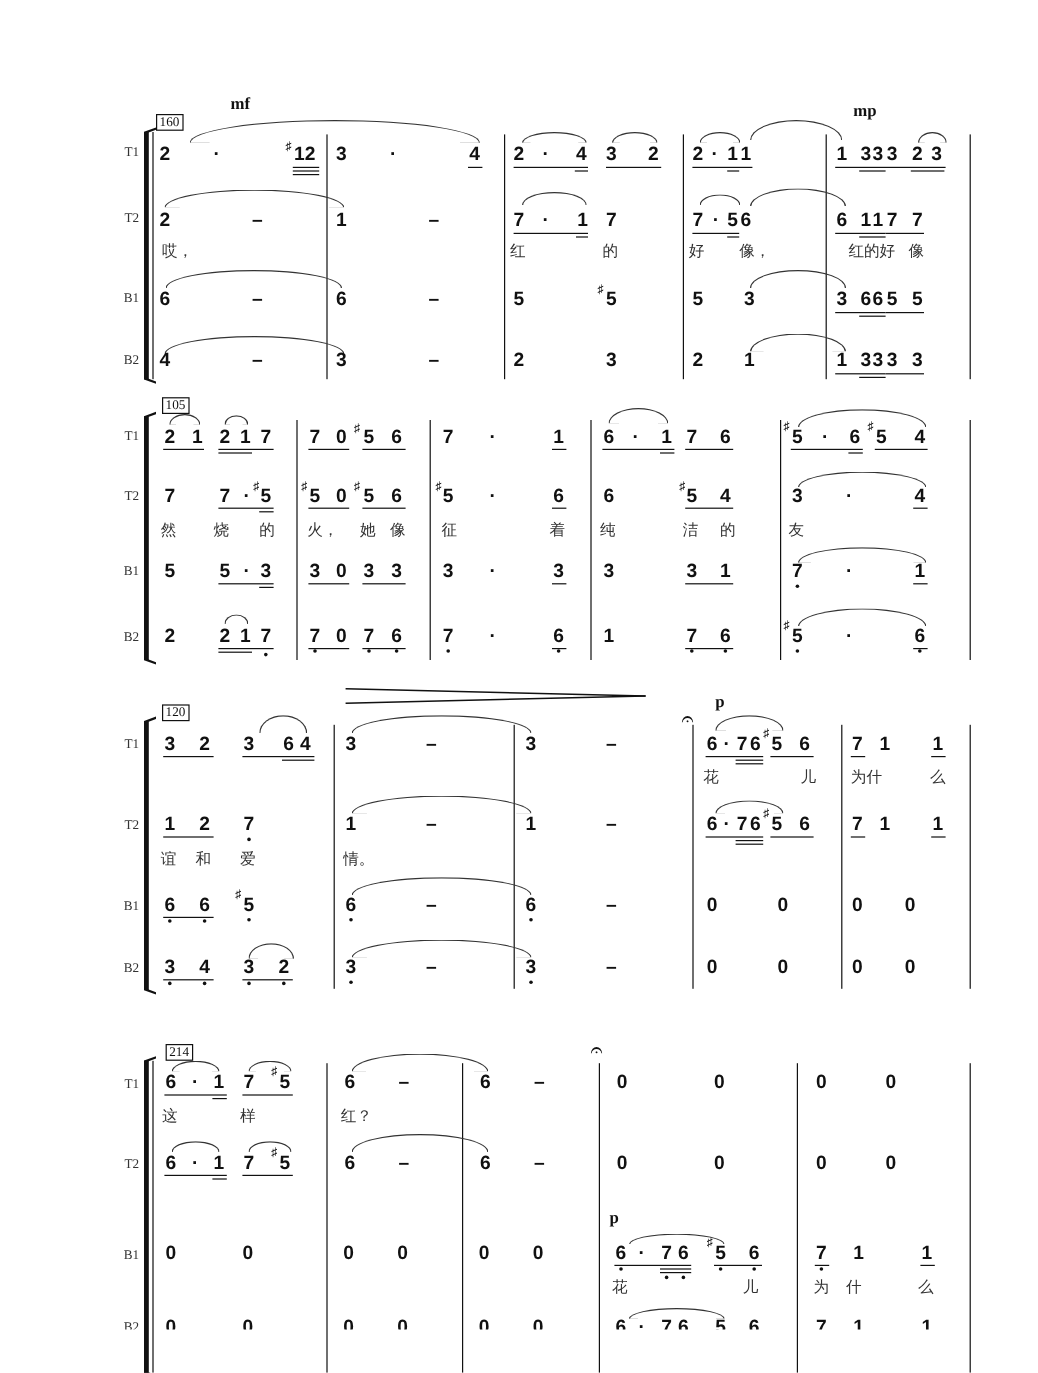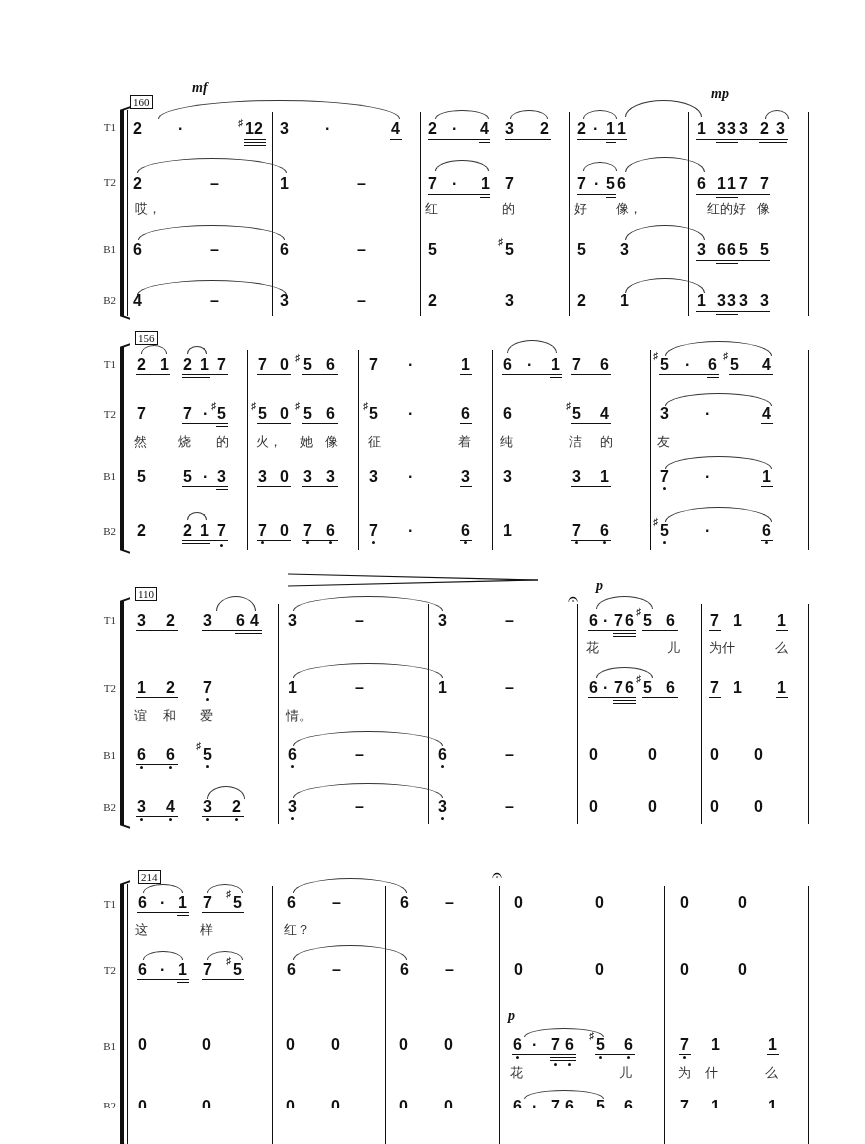--- a/index.html
+++ b/index.html
@@ -7,21 +7,21 @@
   .sysbrace { position:absolute; border-left:4px solid #111; }
   .sysbrace::before, .sysbrace::after { content:""; position:absolute; left:-4px; width:10px; border-top:2px solid #111; }
   .sysbrace::before { top:-2px; transform:skewY(-20deg); }
   .sysbrace::after { bottom:-2px; transform:skewY(20deg); }
   .thin { position:absolute; border-left:1px solid #111; }
   .barline { position:absolute; border-left:1.4px solid #111; }
   .partlabel { position:absolute; font-family:"Liberation Serif", serif; font-size:11px; color:#333; width:24px; text-align:right; }
   .mnum { position:absolute; font-family:"Liberation Serif", serif; font-size:11px; border:1px solid #111; padding:0 2px; line-height:12px; background:#fff; }
   .note { position:absolute; font-weight:bold; font-size:16px; line-height:18px; }
   .lyric { position:absolute; font-family:"DejaVu Sans", sans-serif; font-size:13px; color:#333; }
-  .dyn { position:absolute; font-family:"Liberation Serif", serif; font-style:italic; font-weight:bold; font-size:14px; }
+  .dyn { position:absolute; font-family:"Liberation Serif", serif; font-weight:bold; font-size:14px; }
   .uline { position:absolute; border-top:1.3px solid #111; }
   .slur { position:absolute; border:1.2px solid #333; border-bottom:none; border-radius:50% 50% 0 0 / 100% 100% 0 0; }
   .dot { position:absolute; width:3px; height:3px; background:#111; border-radius:50%; }
   .sharp { position:absolute; font-size:10px; font-weight:bold; }
   .fermata { position:absolute; font-size:18px; line-height:18px; }
   svg { position:absolute; }
 </style>
 </head>
 <body>
 
@@ -159,21 +159,21 @@
   <div class="uline" style="left:716px;top:314px;width:22px;"></div>
   <div class="uline" style="left:738px;top:311px;width:32px;"></div>
 </div>
 
 <div>
   <div class="partlabel" style="left:92px;top:358px;">T1</div>
   <div class="partlabel" style="left:92px;top:408px;">T2</div>
   <div class="partlabel" style="left:92px;top:470px;">B1</div>
   <div class="partlabel" style="left:92px;top:525px;">B2</div>
   <div class="sysbrace" style="left:120px;top:347px;height:203px;"></div>
-  <div class="mnum" style="left:135px;top:331px;">156</div>
+  <div class="mnum" style="left:135px;top:331px;">105</div>
 
   <div class="barline" style="left:247px;top:350px;height:200px;"></div>
   <div class="barline" style="left:358px;top:350px;height:200px;"></div>
   <div class="barline" style="left:492px;top:350px;height:200px;"></div>
   <div class="barline" style="left:650px;top:350px;height:200px;"></div>
   <div class="barline" style="left:808px;top:350px;height:200px;"></div>
 
   <span class="note" style="left:137px;top:356px;">2</span>
   <span class="note" style="left:160px;top:356px;">1</span>
   <span class="note" style="left:183px;top:356px;">2</span>
@@ -324,21 +324,21 @@
   <div class="slur" style="left:187px;top:512px;width:18px;height:7px;"></div>
   <div class="slur" style="left:665px;top:507px;width:105px;height:14px;"></div>
 </div>
 
 <div>
   <div class="partlabel" style="left:92px;top:614px;">T1</div>
   <div class="partlabel" style="left:92px;top:682px;">T2</div>
   <div class="partlabel" style="left:92px;top:749px;">B1</div>
   <div class="partlabel" style="left:92px;top:801px;">B2</div>
   <div class="sysbrace" style="left:120px;top:601px;height:224px;"></div>
-  <div class="mnum" style="left:135px;top:587px;">110</div>
+  <div class="mnum" style="left:135px;top:587px;">120</div>
   <svg style="left:286px;top:572px;" width="254" height="16">
     <line x1="2" y1="2" x2="252" y2="8" stroke="#111" stroke-width="1.2"></line>
     <line x1="2" y1="14" x2="252" y2="8" stroke="#111" stroke-width="1.2"></line>
   </svg>
   <span class="fermata" style="left:568px;top:590px;">𝄐</span>
   <div class="dyn" style="left:596px;top:578px;">p</div>
 
   <div class="barline" style="left:278px;top:604px;height:220px;"></div>
   <div class="barline" style="left:428px;top:604px;height:220px;"></div>
   <div class="barline" style="left:577px;top:604px;height:220px;"></div>

